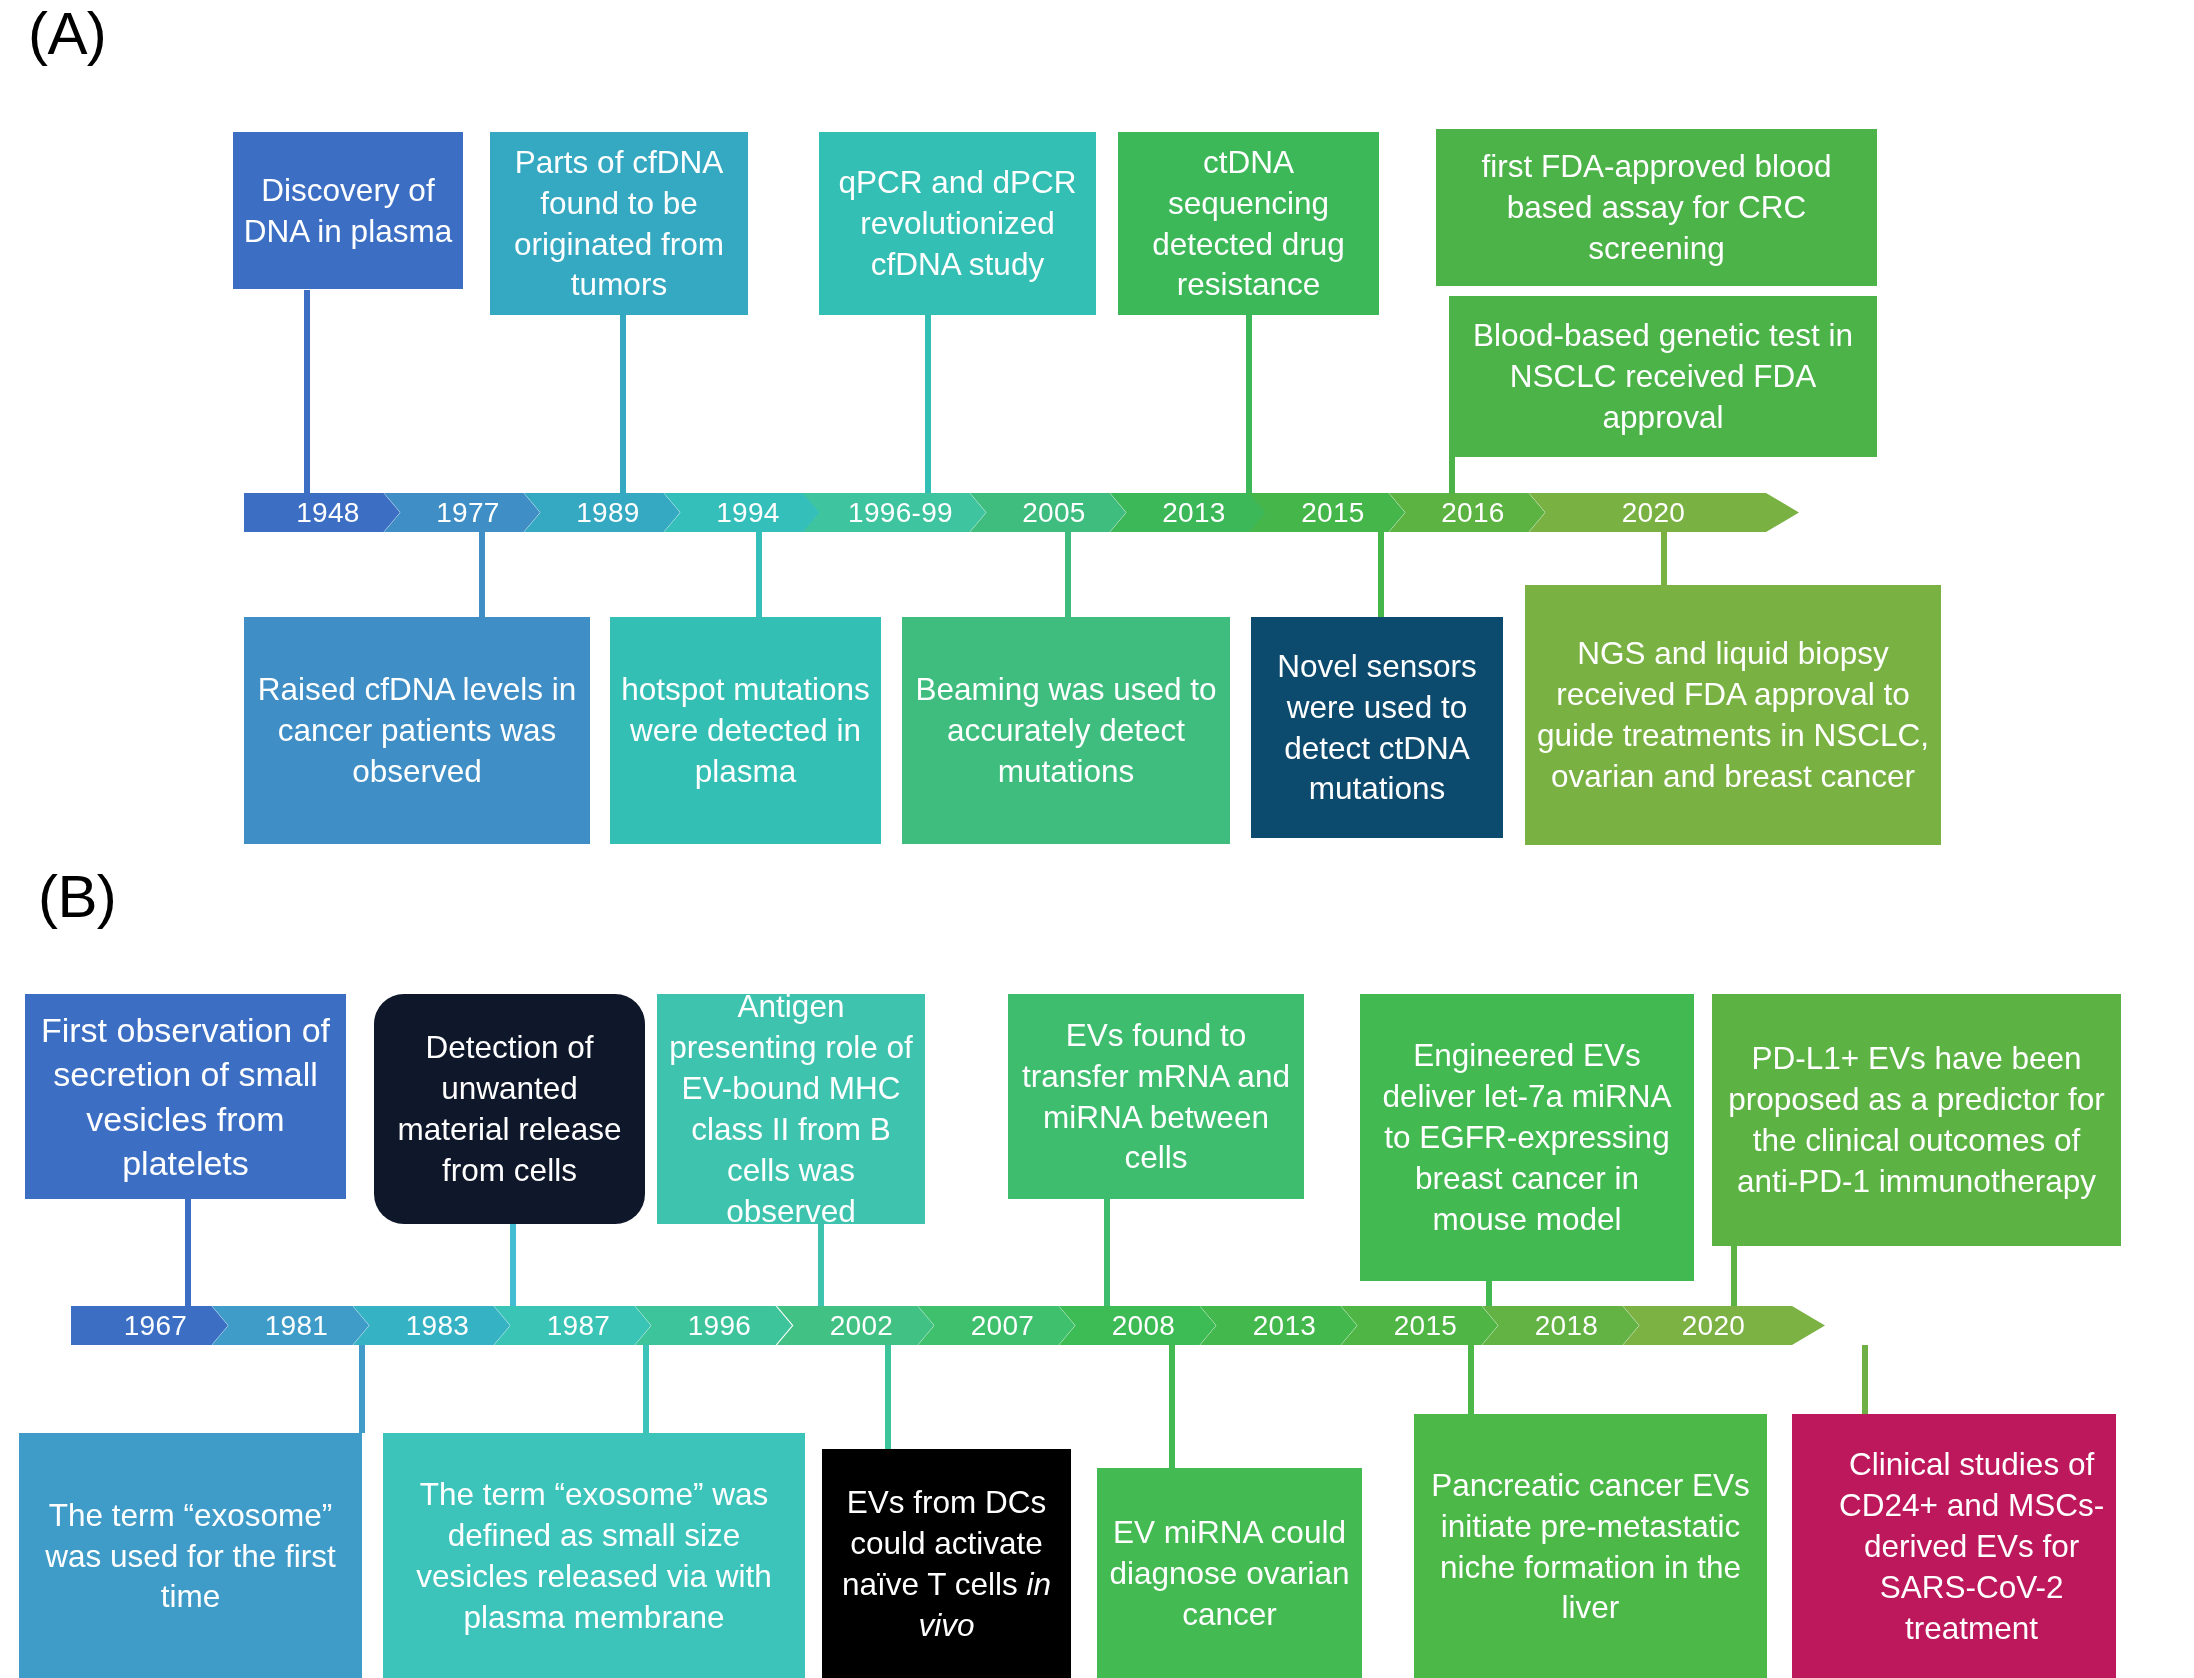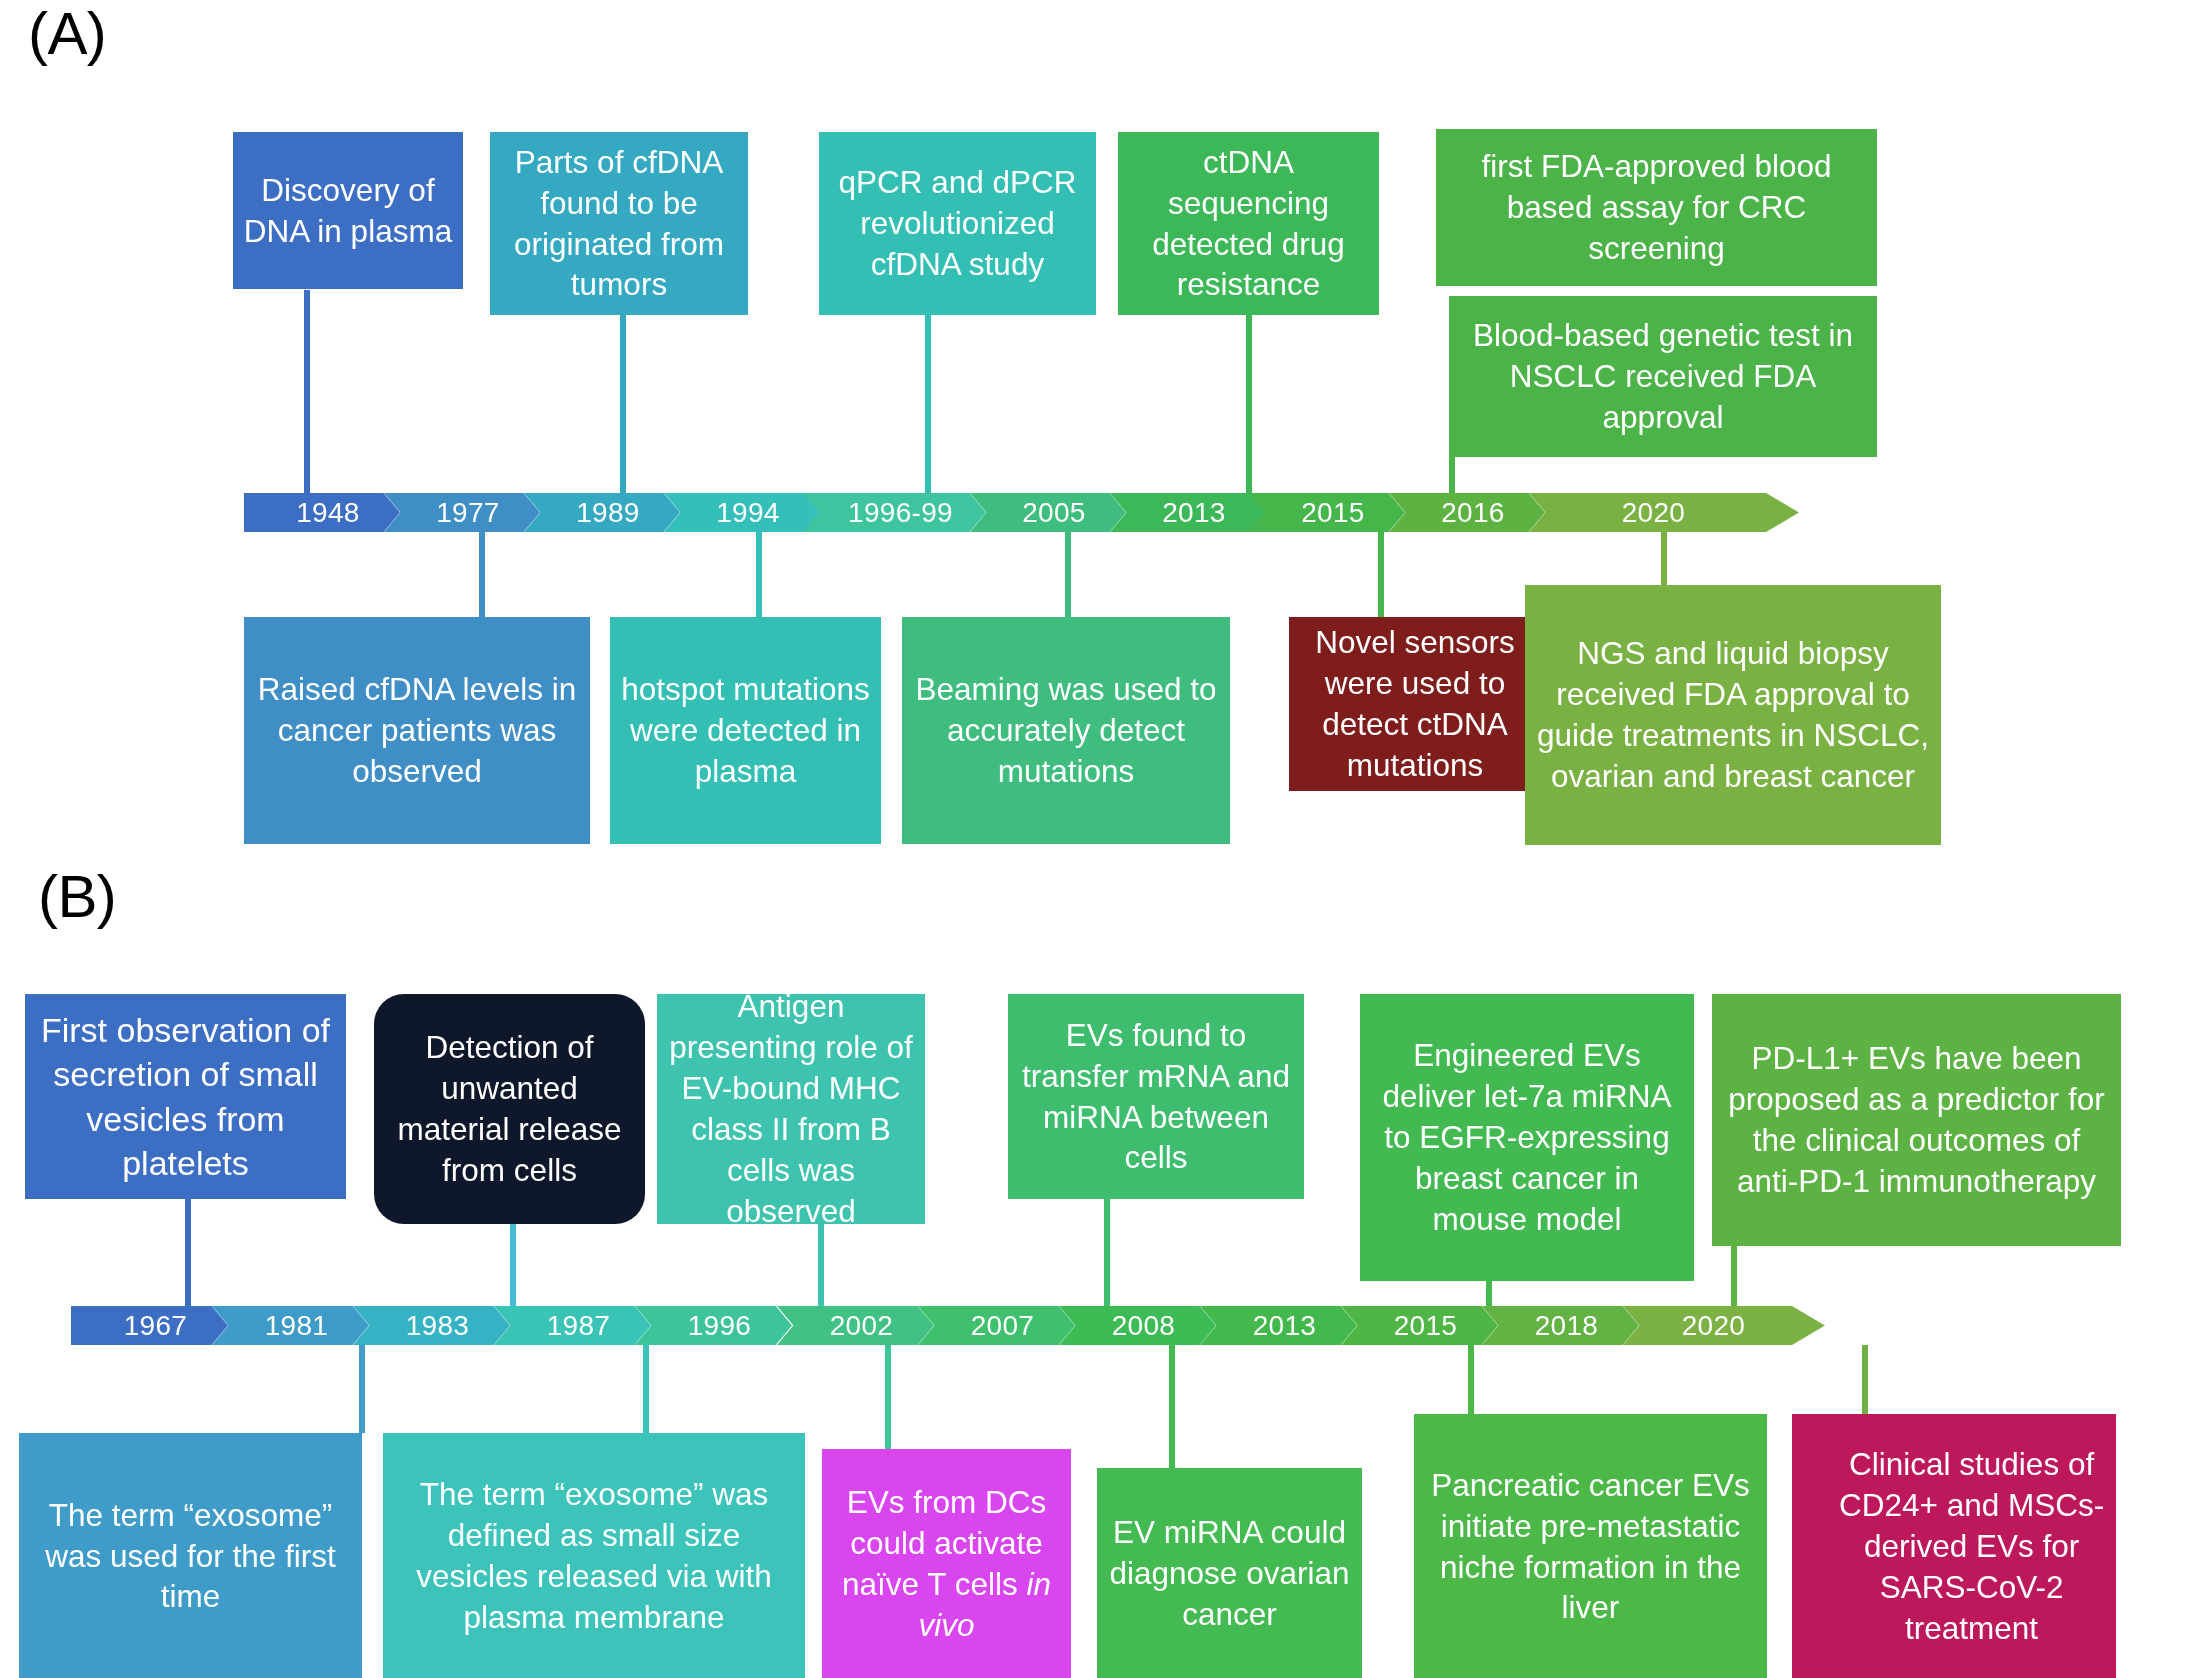--- a/index.html
+++ b/index.html
@@ -116,21 +116,21 @@
 
 <div class="box" style="left:244px; top:617px; width:346px; height:227px; background:#3f8fc6; font-size:31.5px;">
   <span>Raised cfDNA levels in cancer patients was observed</span>
 </div>
 <div class="box" style="left:610px; top:617px; width:271px; height:227px; background:#34bfb4; font-size:31.5px;">
   <span>hotspot mutations were detected in plasma</span>
 </div>
 <div class="box" style="left:902px; top:617px; width:328px; height:227px; background:#3ebd7f; font-size:31.5px;">
   <span>Beaming was used to accurately detect mutations</span>
 </div>
-<div class="box" style="left:1251px; top:617px; width:252px; height:174px; background:#7f1d1d; font-size:31.5px;margin-left:38px;">
+<div class="box" style="left:1251px; top:617px; width:252px; height:221px; background:#0c4a6e; font-size:31.5px;">
   <span>Novel sensors were used to detect ctDNA mutations</span>
 </div>
 <div class="box" style="left:1525px; top:585px; width:416px; height:260px; background:#79b243; font-size:31.5px;">
   <span>NGS and liquid biopsy received FDA approval to guide treatments in NSCLC, ovarian and breast cancer</span>
 </div>
 
 <div class="panel-label" style="left:38px; top:867px;">(B)</div>
 
 <div class="box" style="left:25px; top:994px; width:321px; height:205px; background:#3c6fc4; font-size:34px;">
   <span>First observation of secretion of small vesicles from platelets</span>
@@ -203,21 +203,21 @@
 <div class="stem" style="left:1169px; top:1345px; width:6.3px; height:123px; background:#44bb52;"></div>
 <div class="stem" style="left:1468px; top:1345px; width:6.3px; height:69px; background:#4cb848;"></div>
 <div class="stem" style="left:1862px; top:1345px; width:6.3px; height:69px; background:#6eb045;"></div>
 
 <div class="box" style="left:19px; top:1433px; width:343px; height:246px; background:#3f9cc9; font-size:31.5px;">
   <span>The term “exosome” was used for the first time</span>
 </div>
 <div class="box" style="left:383px; top:1433px; width:422px; height:246px; background:#3cc4bb; font-size:31.5px;">
   <span>The term “exosome” was defined as small size vesicles released via with plasma membrane</span>
 </div>
-<div class="box" style="left:822px; top:1449px; width:249px; height:230px; background:#d946ef; font-size:31.5px;">
+<div class="box" style="left:822px; top:1449px; width:249px; height:230px; background:#000000; font-size:31.5px;">
   <span>EVs from DCs could activate naïve T cells <em>in vivo</em></span>
 </div>
 <div class="box" style="left:1097px; top:1468px; width:265px; height:211px; background:#44bb52; font-size:31.5px;">
   <span>EV miRNA could diagnose ovarian cancer</span>
 </div>
 <div class="box" style="left:1414px; top:1414px; width:353px; height:265px; background:#4cb848; font-size:31.5px;">
   <span>Pancreatic cancer EVs initiate pre-metastatic niche formation in the liver</span>
 </div>
 <div class="box" style="left:1792px; top:1414px; width:324px; height:265px; background:#be185d; font-size:31.5px;padding-left:44px;">
   <span>Clinical studies of CD24+ and MSCs-derived EVs for SARS-CoV-2 treatment</span>

